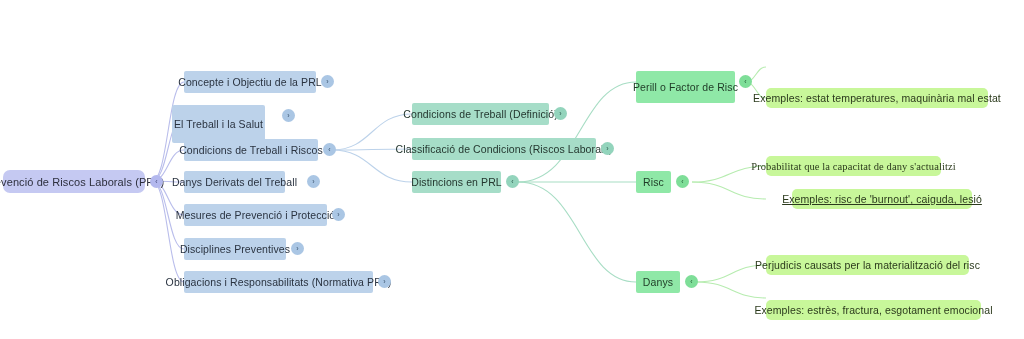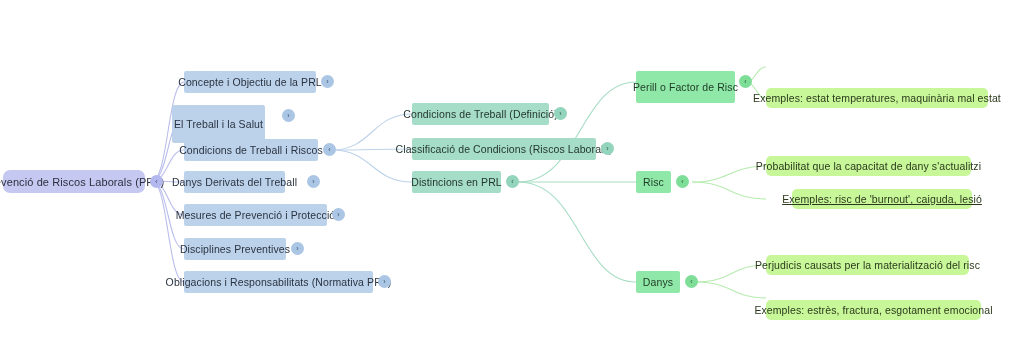--- a/index.html
+++ b/index.html
@@ -195,21 +195,21 @@
   <div class="node lvl-mint" style="left:636px; top:271px; width:44px; height:22px;">
     <span class="node-label">Danys</span>
   </div>
 
   <div class="badge badge-mint" style="left:685px; top:275px;">‹</div>
 
   <div class="node lvl-leaf" style="left:766px; top:88px; width:222px; height:20px;">
     <span class="node-label">Exemples: estat temperatures, maquinària mal estat</span>
   </div>
 
-  <div class="node lvl-leaf" style="left:766px; top:156px; width:205px; height:20px;">
+  <div class="node lvl-leaf" style="left:766px; top:156px; width:175px; height:20px;font-family:Liberation Serif, serif;">
     <span class="node-label">Probabilitat que la capacitat de dany s'actualitzi</span>
   </div>
   <div class="node lvl-leaf" style="left:792px; top:189px; width:180px; height:20px;text-decoration:underline;">
     <span class="node-label">Exemples: risc de 'burnout', caiguda, lesió</span>
   </div>
 
   <div class="node lvl-leaf" style="left:766px; top:255px; width:203px; height:20px;">
     <span class="node-label">Perjudicis causats per la materialització del risc</span>
   </div>
   <div class="node lvl-leaf" style="left:766px; top:288px; width:215px; height:20px;margin-top:12px;">

